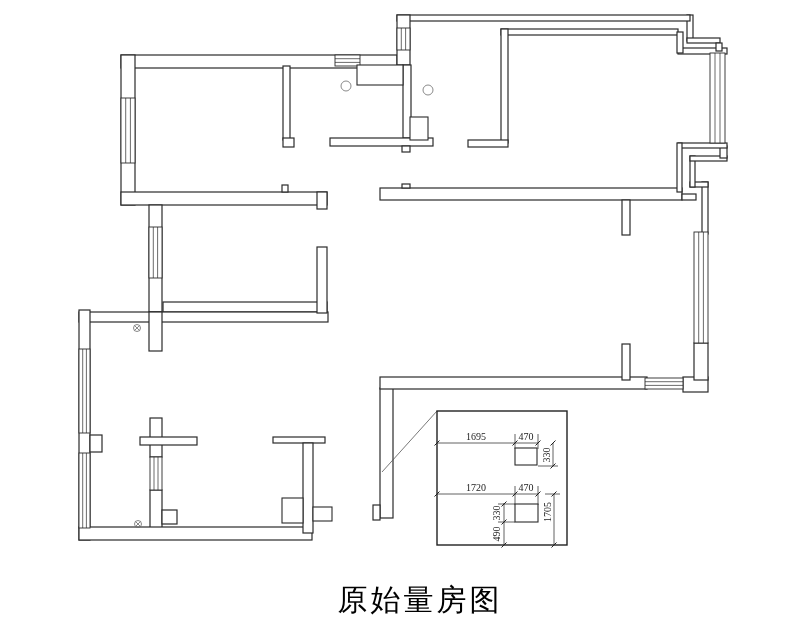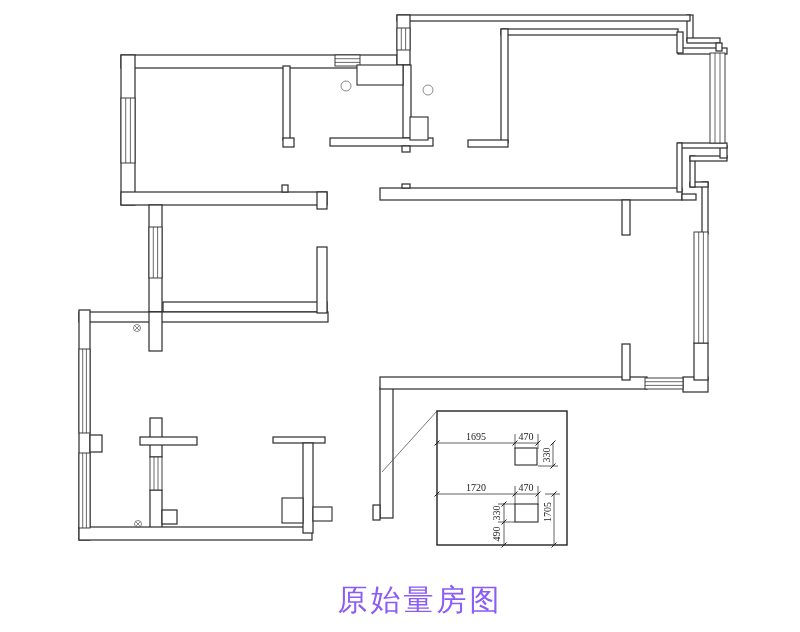--- a/index.html
+++ b/index.html
@@ -11,21 +11,21 @@
   .winline{stroke:#2b2b2b;stroke-width:0.7;}
   .fixture{fill:#ffffff;stroke:#2b2b2b;stroke-width:1.1;}
   .softcircle{fill:none;stroke:#8a8a8a;stroke-width:1;}
   .drain{fill:none;stroke:#6a6a6a;stroke-width:0.8;}
   .dimline{stroke:#3a3a3a;stroke-width:0.8;fill:none;}
   .tick{stroke:#222222;stroke-width:1;}
   .dimtext{font-family:"Liberation Serif", serif;font-size:10px;fill:#222222;}
   .insetbox{fill:none;stroke:#222222;stroke-width:1.4;}
   .leader{stroke:#555555;stroke-width:0.8;}
   #drawing-title{position:absolute;top:580px;left:420px;transform:translateX(-50%);
-     font-size:30px;letter-spacing:3px;color:#8b5cf6;white-space:nowrap;
+     font-size:30px;letter-spacing:3px;color:#000000;white-space:nowrap;
      font-family:Liberation Serif, serif;}
 </style>
 </head>
 <body>
 
 <div id="canvas">
 <svg id="plan-svg" width="800" height="632" viewBox="0 0 800 632">
 
   <g>
 

